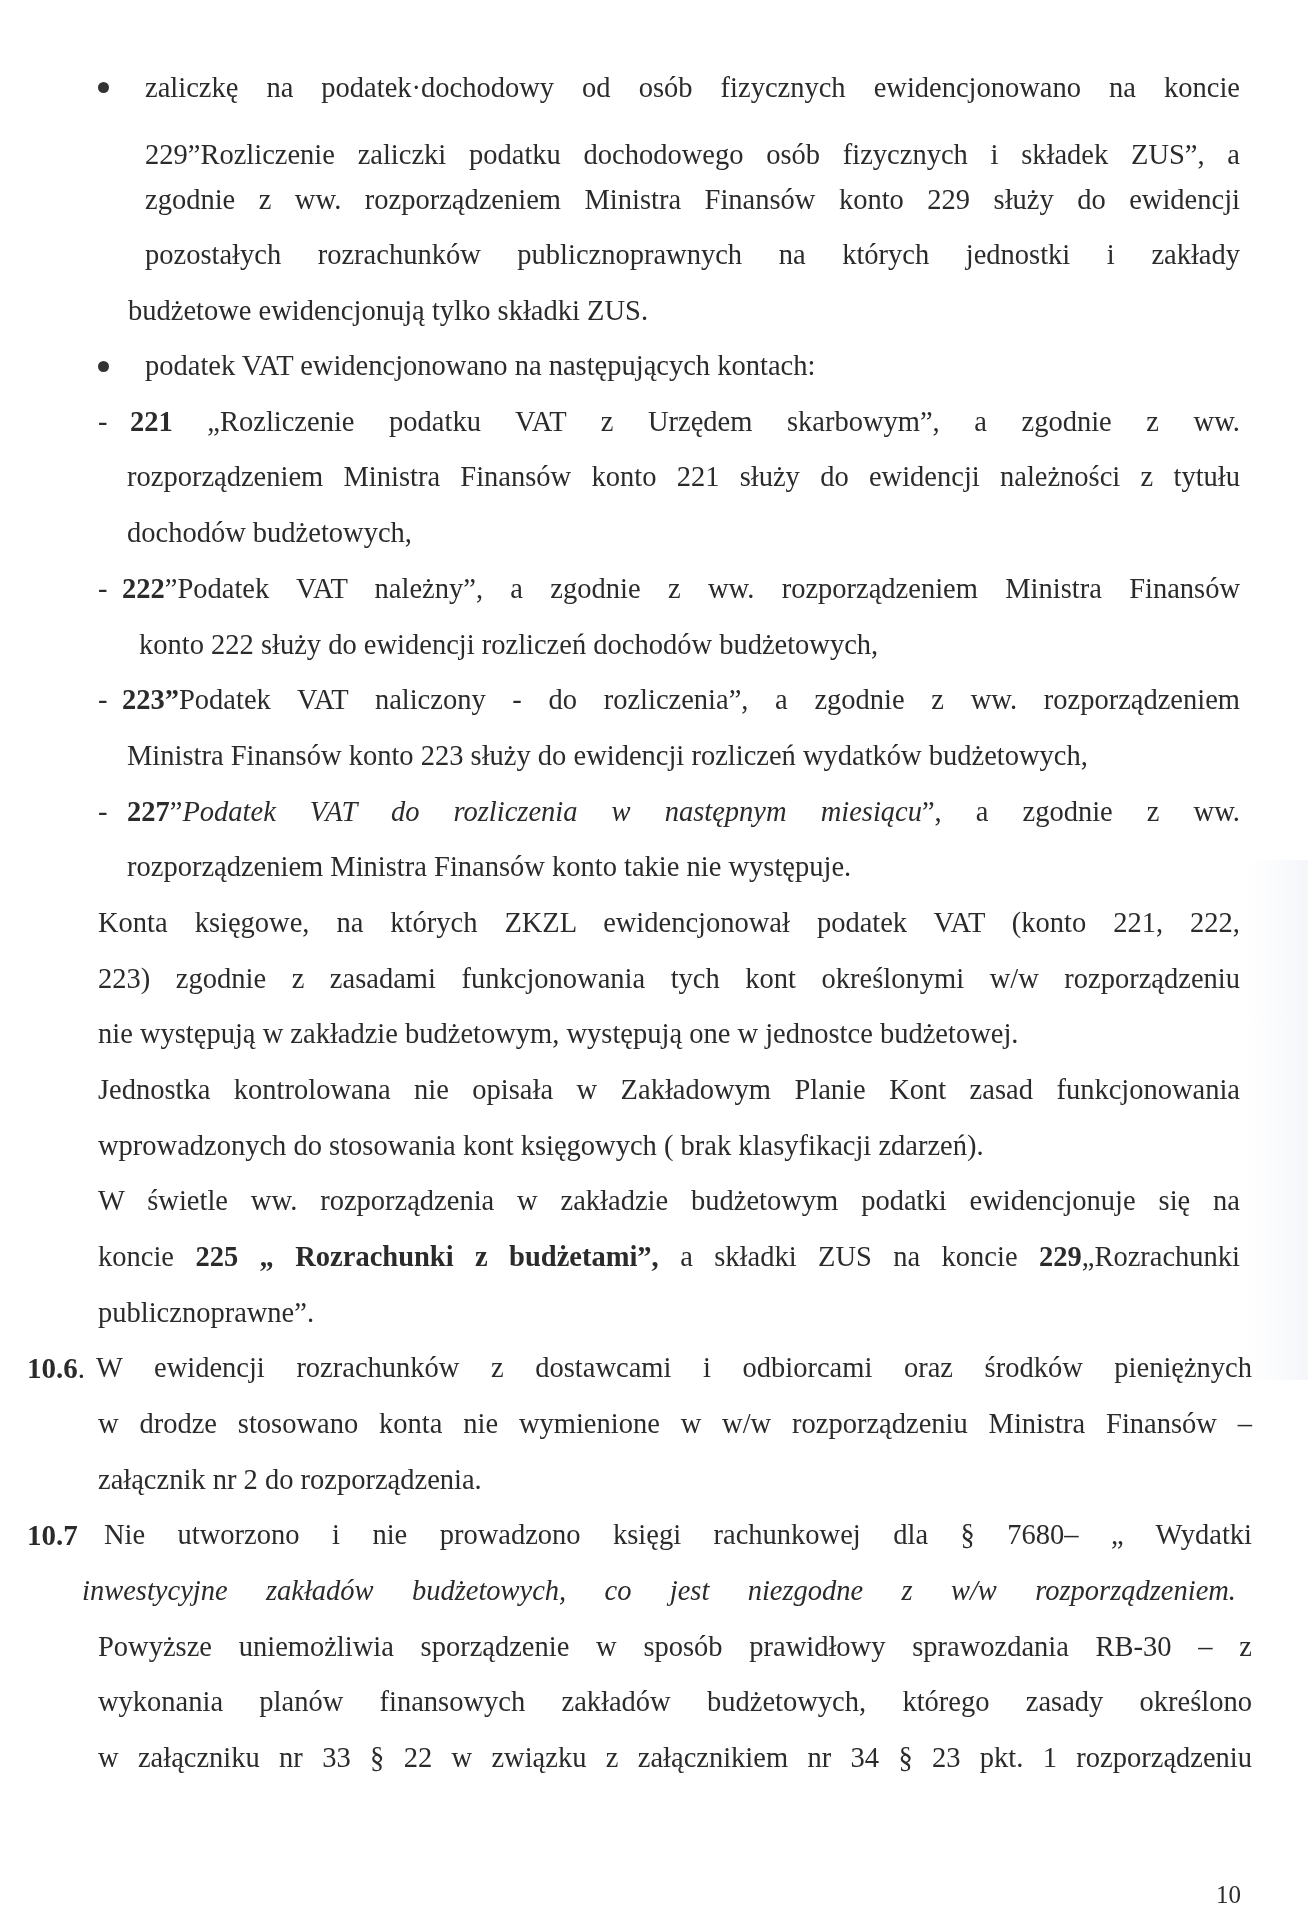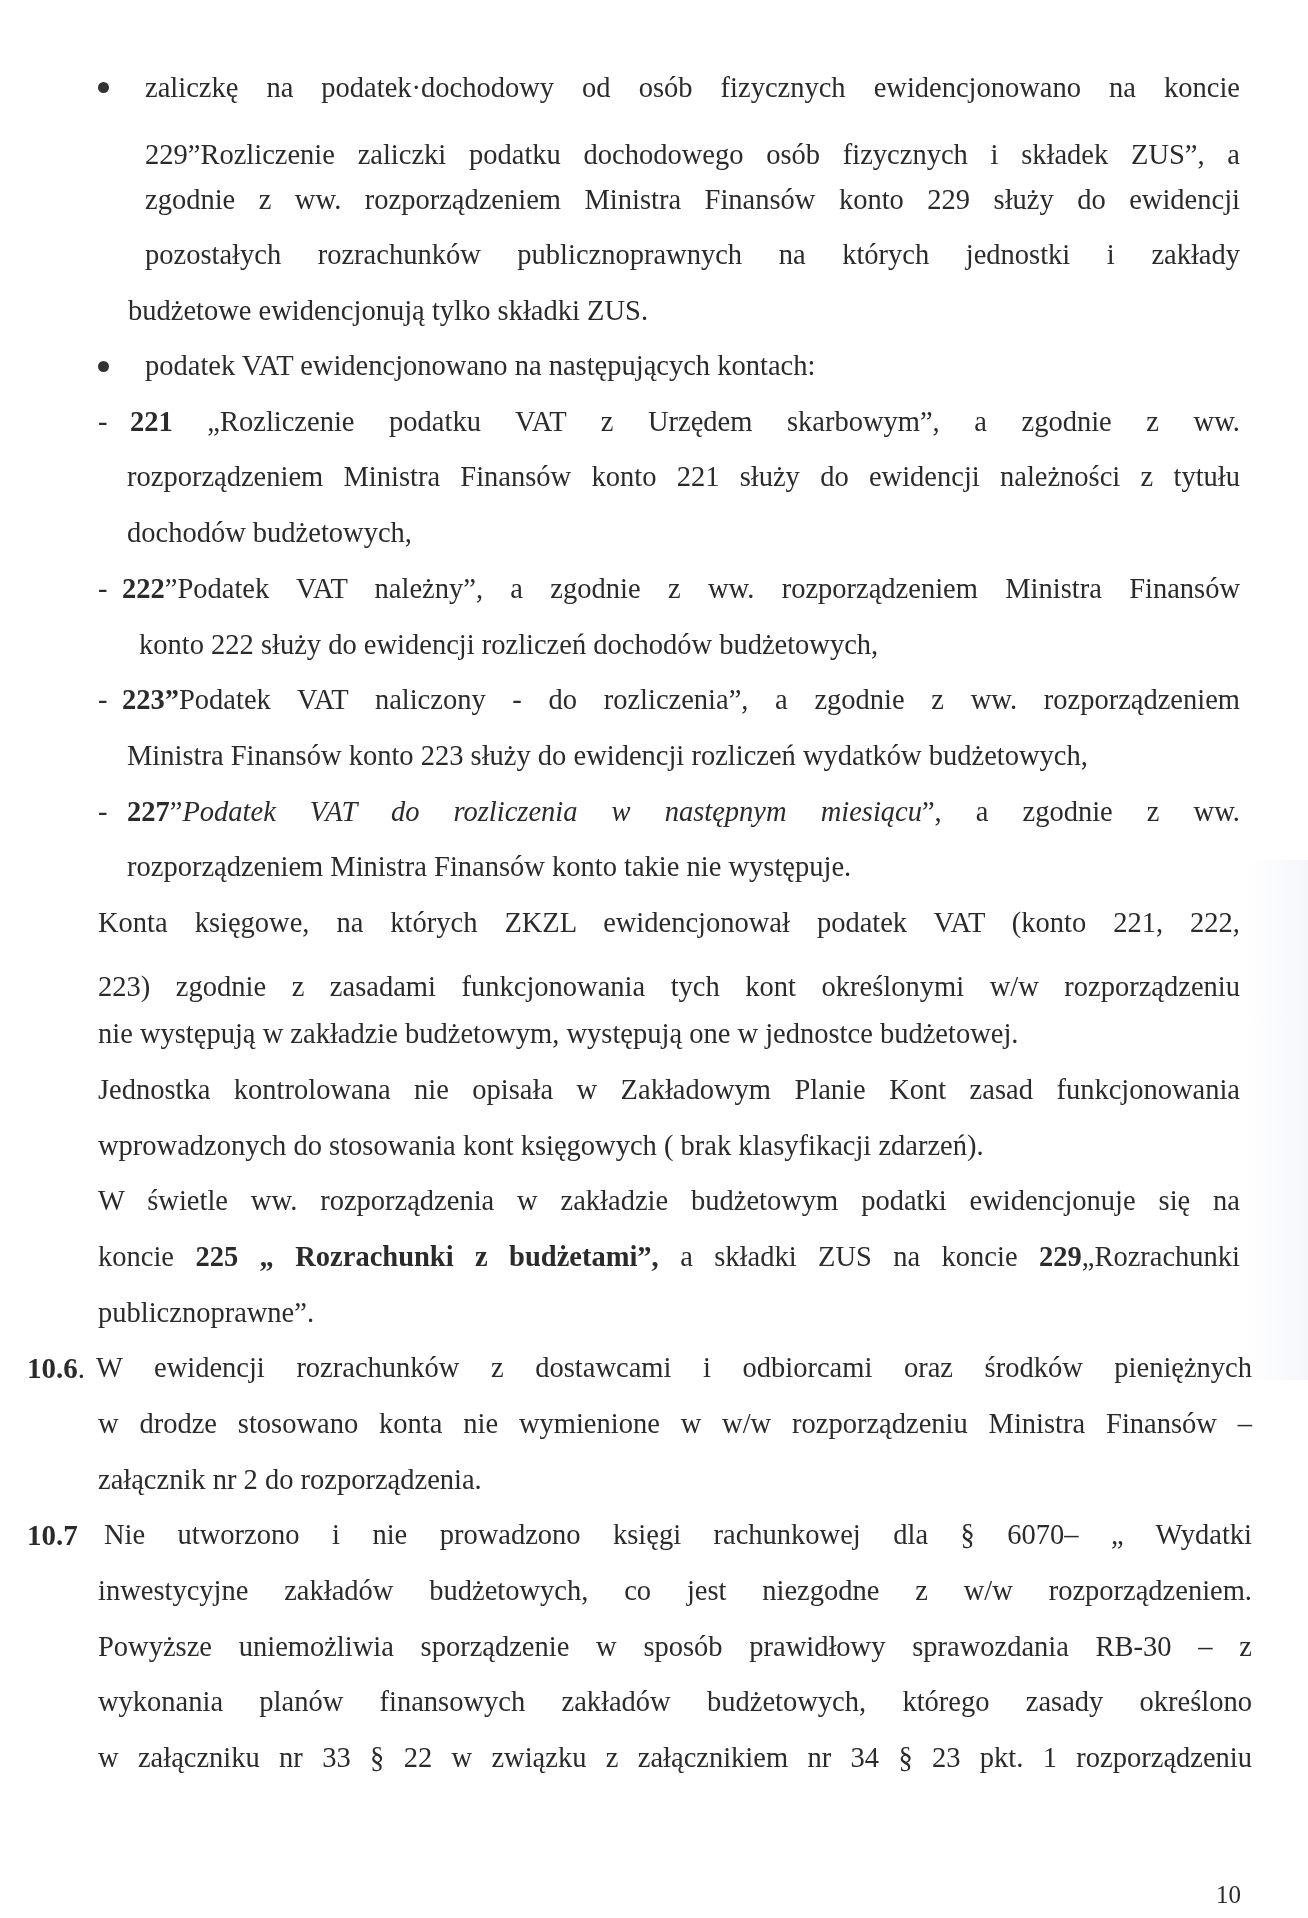--- a/index.html
+++ b/index.html
@@ -73,21 +73,21 @@
 <div>
   <span class="dash" style="left:98px; top:792px;">-</span>
   <div class="line just" style="left:127px; top:792px; width:1113px;">
     <span class="inner"><b>227</b><span>”</span><i>Podatek VAT do rozliczenia w następnym miesiącu</i><span>”, a zgodnie z ww.</span></span>
   </div>
   <div class="line" style="left:127px; top:847px;">rozporządzeniem Ministra Finansów konto takie nie występuje.</div>
 </div>
 
 <div>
   <div class="line just" style="left:98px; top:903px; width:1142px;">Konta księgowe, na których ZKZL ewidencjonował podatek VAT (konto 221, 222,</div>
-  <div class="line just" style="left:98px; top:959px; width:1142px;margin-top:8px;">223) zgodnie z zasadami funkcjonowania tych kont określonymi w/w rozporządzeniu</div>
+  <div class="line just" style="left:98px; top:959px; width:1142px;">223) zgodnie z zasadami funkcjonowania tych kont określonymi w/w rozporządzeniu</div>
   <div class="line" style="left:98px; top:1014px;">nie występują w zakładzie budżetowym, występują one w jednostce budżetowej.</div>
   <div class="line just" style="left:98px; top:1070px; width:1142px;">Jednostka kontrolowana nie opisała w Zakładowym Planie Kont  zasad funkcjonowania</div>
   <div class="line" style="left:98px; top:1126px;">wprowadzonych do stosowania kont księgowych ( brak klasyfikacji zdarzeń).</div>
 </div>
 
 <div>
   <div class="line just" style="left:98px; top:1181px; width:1142px;">W świetle ww. rozporządzenia w zakładzie budżetowym podatki ewidencjonuje się na</div>
   <div class="line just" style="left:98px; top:1237px; width:1142px;">
     <span class="inner"><span>koncie </span><b>225 „ Rozrachunki z budżetami”,</b><span> a składki ZUS na koncie </span><b>229</b><span>„Rozrachunki</span></span>
   </div>
@@ -96,20 +96,20 @@
 
 <div>
   <span class="secnum" style="left:27px; top:1348px;"><span>10.6</span><span style="font-weight:normal">.</span></span>
   <div class="line just" style="left:96px; top:1348px; width:1156px;">W ewidencji rozrachunków z dostawcami i odbiorcami oraz środków pieniężnych</div>
   <div class="line just" style="left:98px; top:1404px; width:1154px;">w drodze stosowano konta nie wymienione w w/w rozporządzeniu Ministra Finansów –</div>
   <div class="line" style="left:98px; top:1460px;">załącznik nr 2 do rozporządzenia.</div>
 </div>
 
 <div>
   <span class="secnum" style="left:27px; top:1515px;">10.7</span>
-  <div class="line just" style="left:104px; top:1515px; width:1148px;">Nie utworzono i nie prowadzono księgi rachunkowej dla § 6070– „ Wydatki</div>
-  <div class="line just" style="left:98px; top:1571px; width:1154px;">inwestycyjne zakładów budżetowych, co jest niezgodne z w/w rozporządzeniem.</div>
+  <div class="line just" style="left:104px; top:1515px; width:1148px;">Nie utworzono i nie prowadzono księgi rachunkowej dla § 7680– „ Wydatki</div>
+  <div class="line just" style="left:82px; top:1571px; width:1154px;font-style:italic;">inwestycyjne zakładów budżetowych, co jest niezgodne z w/w rozporządzeniem.</div>
   <div class="line just" style="left:98px; top:1627px; width:1154px;">Powyższe uniemożliwia sporządzenie w sposób prawidłowy sprawozdania RB-30 – z</div>
   <div class="line just" style="left:98px; top:1682px; width:1154px;">wykonania planów finansowych zakładów budżetowych, którego zasady określono</div>
   <div class="line just" style="left:98px; top:1738px; width:1154px;">w załączniku nr 33 § 22 w związku z załącznikiem nr 34 § 23 pkt. 1 rozporządzeniu</div>
 </div>
 
 <div class="pagenum" style="left:1216px; top:1880px;">10</div>
 
 </body></html>

